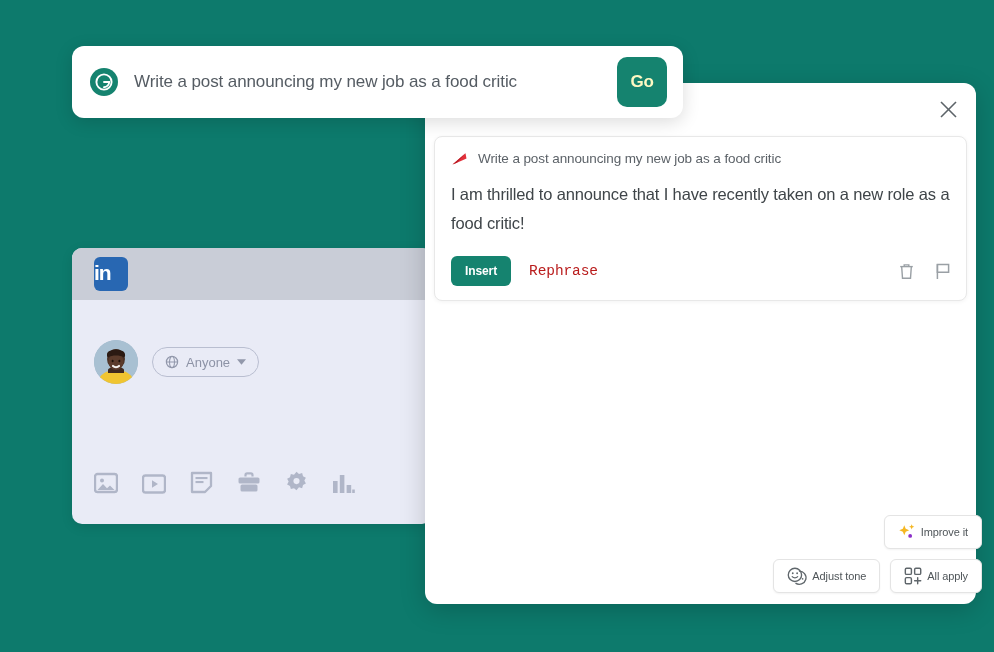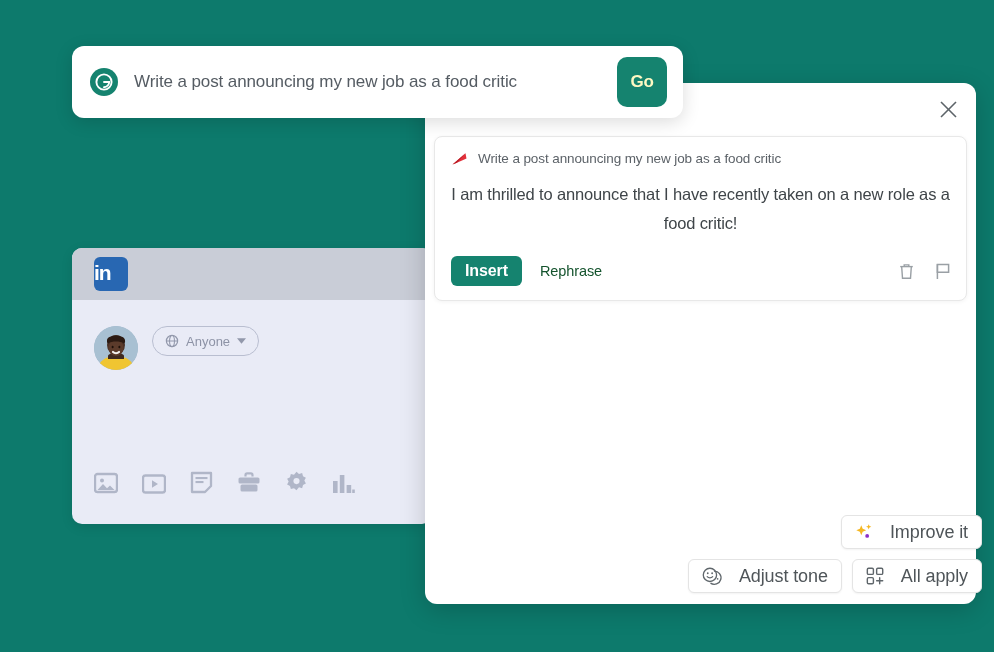--- a/index.html
+++ b/index.html
@@ -94,21 +94,22 @@
     color: #ffffff;
     font-family: "Liberation Sans", sans-serif;
     font-weight: bold;
     font-size: 21px;
     letter-spacing: -1px;
     line-height: 1;
     padding-bottom: 3px;
   }
   .li-row {
     display: flex;
-    padding: 26px 0 0 22px;
+    align-items: center;
+    padding: 40px 0 0 22px;
   }
   .avatar {
     width: 44px; height: 44px;
     border-radius: 50%;
     overflow: hidden;
     flex: 0 0 auto;
     background: #9fb6c9;
     position: relative;
   }
   .avatar svg { display: block; }
@@ -183,46 +184,46 @@
     font-size: 13.5px;
     color: #5c6268;
     letter-spacing: -0.1px;
   }
   .gen-body {
     font-size: 16.5px;
     line-height: 29px;
     color: #3f4549;
     letter-spacing: -0.15px;
   }
-  .gen-body p { margin: 26px 0 0 0; text-align: center; }
+  .gen-body p { margin: 26px 0 0 0; }
   .gen-body p:first-child { margin-top: 10px; }
 
   .action-row {
     display: flex;
     align-items: center;
     margin-top: 18px;
   }
   .insert-btn {
     background: #15836f;
     color: #ffffff;
     border: none;
     border-radius: 6px;
     height: 30px;
     padding: 0 14px;
     font-family: "Liberation Sans", sans-serif;
-    font-size: 16px;
+    font-size: 12px;
     font-weight: bold;
     cursor: pointer;
     letter-spacing: -0.1px;
   }
   .rephrase-btn {
     background: transparent;
     border: none;
-    color: #14532d;
-    font-family: Liberation Sans, sans-serif;
+    color: #b91c1c;
+    font-family: Liberation Mono, monospace;
     font-size: 14.5px;
     margin-left: 18px;
     cursor: pointer;
     letter-spacing: -0.1px;
   }
   .action-spacer { flex: 1 1 auto; }
   .icon-btn {
     background: transparent;
     border: none;
     cursor: pointer;
@@ -243,24 +244,24 @@
   }
   .chips-row.row1 { top: 515px; }
   .chips-row.row2 { top: 559px; }
   .chip {
     height: 34px;
     background: #ffffff;
     border: 1px solid #e4e4e4;
     border-radius: 6px;
     display: flex;
     align-items: center;
-    gap: 16px;
+    gap: 4px;
     padding: 0 13px;
     font-family: "Liberation Sans", sans-serif;
-    font-size: 18px;
+    font-size: 11px;
     color: #4f5559;
     cursor: pointer;
     box-shadow: 0 1px 2px rgba(0,0,0,0.05);
     letter-spacing: -0.1px;
     white-space: nowrap;
   }
 </style>
 </head>
 <body>
 

